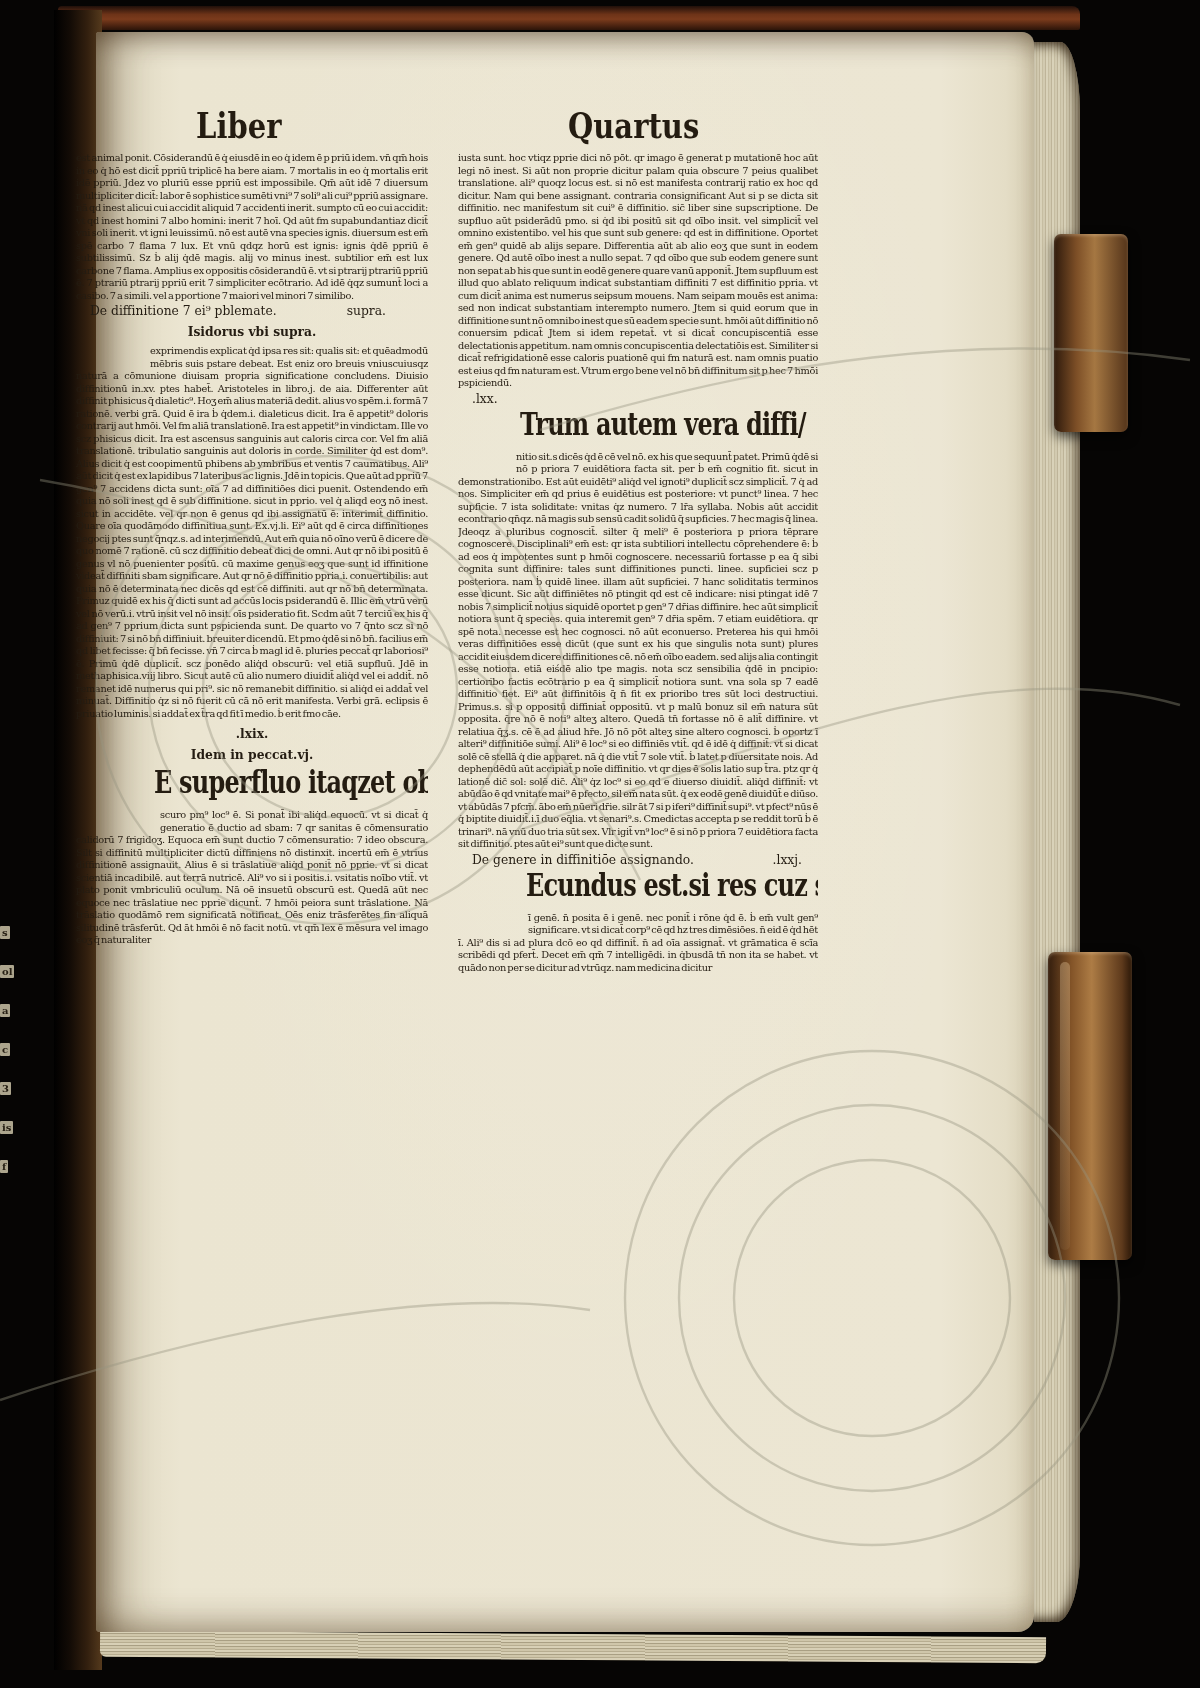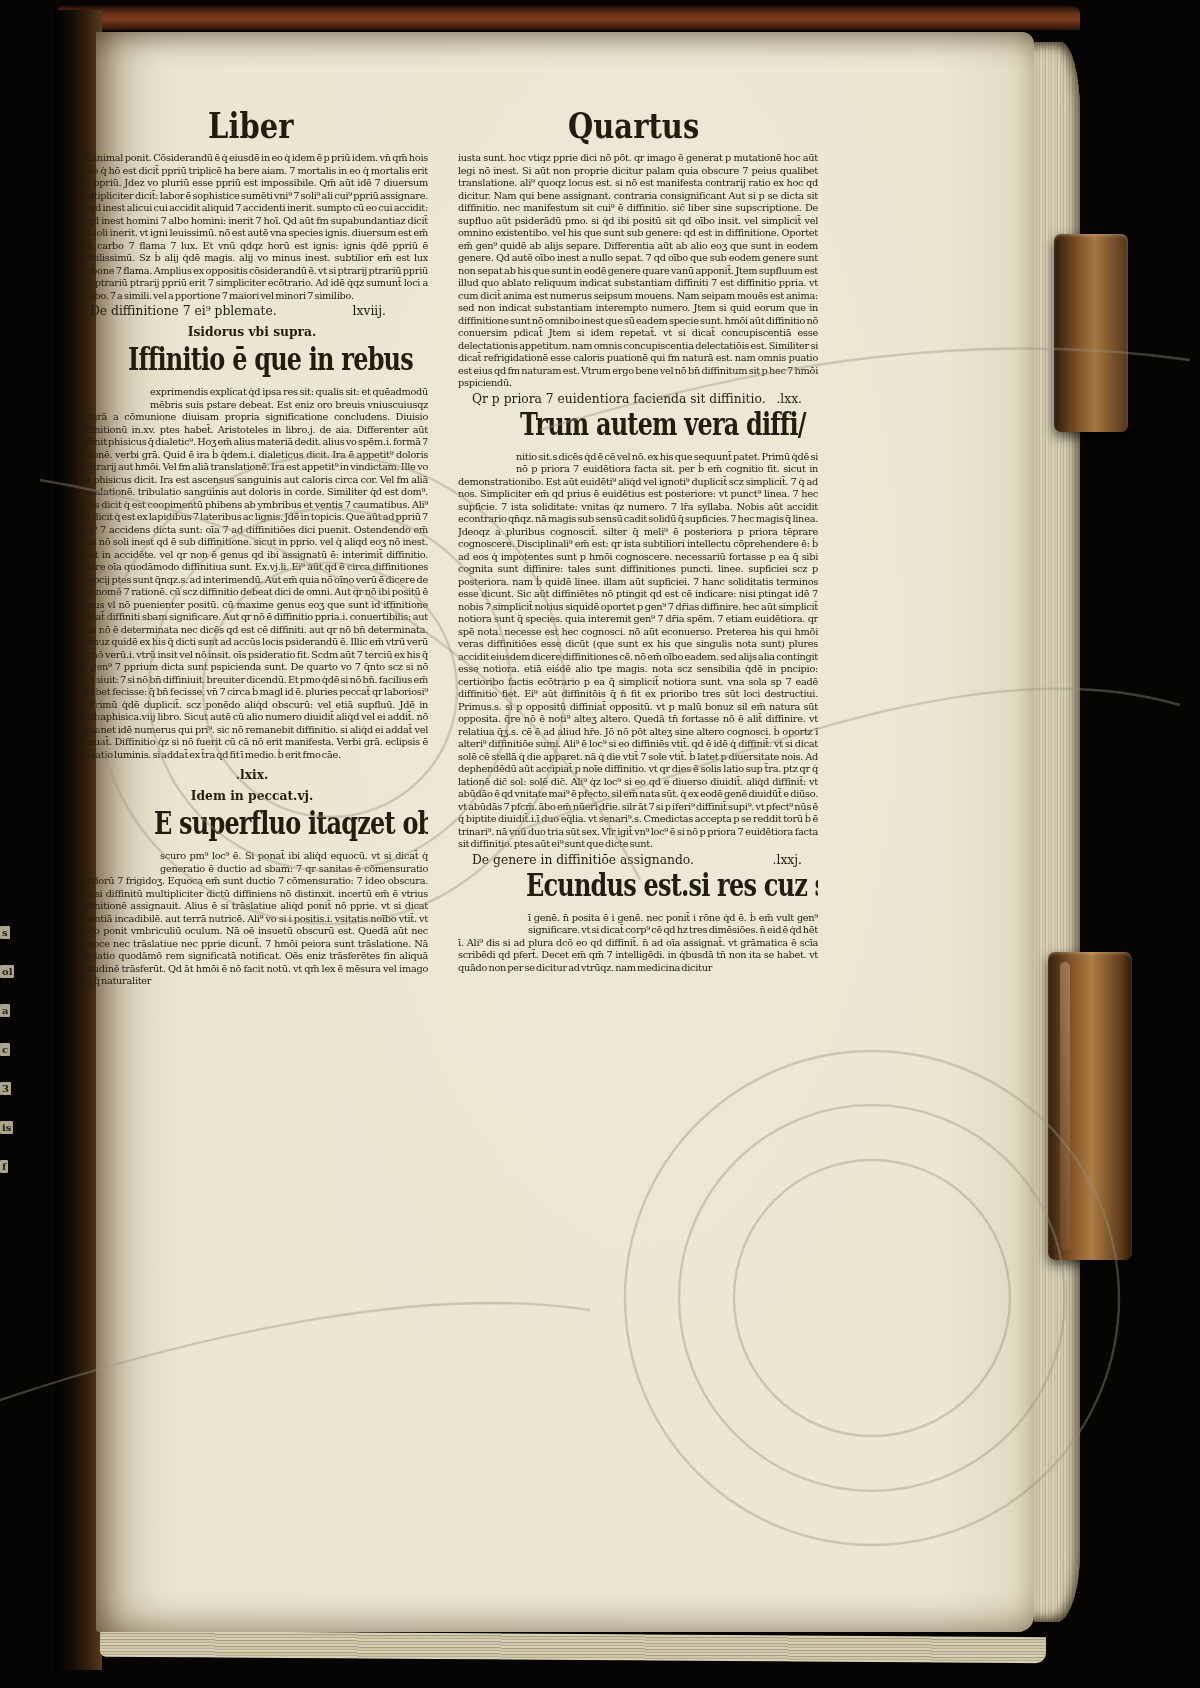--- a/index.html
+++ b/index.html
@@ -68,21 +68,21 @@
   .margin-strip .chip{
     background:#c9c1a6;color:#2d2517;font-size:10px;font-weight:bold;
     padding:1px 2px;border-radius:1px;opacity:0.85;line-height:1.1;
   }
   
   .rh{
     position:absolute;z-index:4;font-weight:bold;color:#241c11;
     font-size:29px;letter-spacing:0;
   }
   .rh .tall{display:inline-block;transform:scaleY(1.22);transform-origin:50% 70%;}
-  .rh-left{left:208px;top:110px;}
+  .rh-left{left:196px;top:110px;}
   .rh-right{left:568px;top:110px;}
   .columns{
     position:absolute;left:76px;top:152px;width:742px;z-index:4;
     display:flex;gap:30px;color:#241c12;
   }
   .col{width:352px;height:1092px;overflow:hidden;}
   .col-right{width:360px;}
   p.body{
     margin:0 0 1px 0;text-align:justify;
     font-size:9.8px;line-height:12.5px;font-weight:400;
@@ -144,39 +144,35 @@
   <div class="rh rh-right">
     <span class="tall">Quartus</span>
   </div>
 
   <div class="columns">
 
     <div class="col col-left">
       <p class="body">est animal ponit. Cōsiderandū ē q̇ eiusdē in eo q̇ idem ē p priū idem. vn̄ qm̄ hois in eo q̇ hō est dicit̄ ppriū triplicē ha bere aiam. 7 mortalis in eo q̇ mortalis erit idē ppriū. Jdez vo pluriū esse ppriū est impossibile. Qm̄ aūt idē 7 diuersum multipliciter dicit̄: labor ē sophistice sumēti vni⁹ 7 soli⁹ ali cui⁹ ppriū assignare. nā qd inest alicui cui accidit aliquid 7 accidenti inerit. sumpto cū eo cui accidit: vt qd inest homini 7 albo homini: inerit 7 hoī. Qd aūt fm supabundantiaz dicit̄ vni soli inerit. vt igni leuissimū. nō est autē vna species ignis. diuersum est em̄ spē carbo 7 flama 7 lux. Et vnū qdqz horū est ignis: ignis q̇dē ppriū ē subtilissimū. Sz ḃ alij q̇dē magis. alij vo minus inest. subtilior em̄ est lux carbone 7 flama. Amplius ex oppositis cōsiderandū ē. vt si ptrarij ptrariū ppriū ē. 7 ptrariū ptrarij ppriū erit 7 simpliciter ecōtrario. Ad idē q̇qz sumunt̄ loci a casibo. 7 a simili. vel a pportione 7 maiori vel minori 7 similibo.</p>
       <div class="rubric-row">
         <span>De diffinitione 7 ei⁹ pblemate.</span>
-        <span>lxviij.</span>
+        <span>supra.</span>
       </div>
       <div class="rubric-center">Isidorus vbi supra.</div>
-      <h2 class="incipit ind52">
-        <span class="tall">Iffinitio ē que in rebus</span>
-      </h2>
       <p class="body"><span class="dropfloat d2a"></span><span>exprimendis explicat q̇d ipsa res sit: qualis sit: et quēadmodū mēbris suis pstare debeat. Est eniz oro breuis vniuscuiusqz naturā a cōmunione diuisam propria significatione concludens. Diuisio diffinitionū in.xv. ptes habet̄. Aristoteles in libro.j. de aia. Differenter aūt diffinit phisicus q̄ dialetic⁹. Hoʒ em̄ alius materiā dedit. alius vo spēm.i. formā 7 rationē. verbi grā. Quid ē ira ḃ q̇dem.i. dialeticus dicit. Ira ē appetit⁹ doloris contrarij aut hmōi. Vel fm aliā translationē. Ira est appetit⁹ in vindictam. Ille vo scz phisicus dicit. Ira est ascensus sanguinis aut caloris circa cor. Vel fm aliā translationē. tribulatio sanguinis aut doloris in corde. Similiter q̇d est dom⁹. Alius dicit q̇ est coopimentū phibens ab ymbribus et ventis 7 caumatibus. Ali⁹ aūt dicit q̇ est ex lapidibus 7 lateribus ac lignis. Jdē in topicis. Que aūt ad ppriū 7 gen⁹ 7 accidens dicta sunt: oīa 7 ad diffinitiōes dici puenit. Ostendendo em̄ quia nō soli inest qd ē sub diffinitione. sicut in pprio. vel q̇ aliqd eoʒ nō inest. sicut in accidēte. vel qr non ē genus qd ibi assignatū ē: interimit̄ diffinitio. Quare oīa quodāmodo diffinitiua sunt. Ex.vj.li. Ei⁹ aūt qd ē circa diffinitiones negocij ptes sunt q̄nqz.s. ad interimendū. Aut em̄ quia nō oīno verū ē dicere de quo nomē 7 rationē. cū scz diffinitio debeat dici de omni. Aut qr nō ibi positū ē genus vl nō puenienter positū. cū maxime genus eoʒ que sunt id iffinitione videat̄ diffiniti sbam significare. Aut qr nō ē diffinitio ppria.i. conuertibilis: aut quia nō ē determinata nec dicēs qd est cē diffiniti. aut qr nō bn̄ determinata. Primuz quidē ex his q̄ dicti sunt ad accūs locis psiderandū ē. Illic em̄ vtrū verū vel nō verū.i. vtrū insit vel nō insit. oīs psideratio fit. Scdm aūt 7 terciū ex his q̄ ad gen⁹ 7 pprium dicta sunt pspicienda sunt. De quarto vo 7 q̄nto scz si nō diffiniuit: 7 si nō bn̄ diffiniuit. breuiter dicendū. Et pmo q̇dē si nō bn̄. facilius em̄ qd libet fecisse: q̄ bn̄ fecisse. vn̄ 7 circa ḃ magl id ē. pluries peccat̄ qr laboriosi⁹ ē. Primū q̇dē duplicit̄. scz ponēdo aliq̇d obscurū: vel etiā supfluū. Jdē in methaphisica.viij libro. Sicut autē cū alio numero diuidit̄ aliq̇d vel ei addit̄. nō remanet idē numerus qui pri⁹. sic nō remanebit diffinitio. si aliq̇d ei addat̄ vel minuat̄. Diffinitio q̇z si nō fuerit cū cā nō erit manifesta. Verbi grā. eclipsis ē priuatio luminis. si addat̄ ex t̄ra qd fit ī medio. ḃ erit fmo cāe.</span></p>
       <div class="rubric-center">.lxix.</div>
       <div class="rubric-center">Idem in peccat.vj.</div>
       <h2 class="incipit ind78">
         <span class="tall">E superfluo itaqzet ob/</span>
       </h2>
       <p class="body"><span class="dropfloat d2b"></span><span>scuro pm⁹ loc⁹ ē. Si ponat̄ ibi aliq̇d equocū. vt si dicat̄ q̇ generatio ē ductio ad sbam: 7 qr sanitas ē cōmensuratio calidorū 7 frigidoʒ. Equoca em̄ sunt ductio 7 cōmensuratio: 7 ideo obscura. Silt si diffinitū multipliciter dictū diffiniens nō distinxit. incertū em̄ ē vtrius diffinitionē assignauit. Alius ē si trāslatiue aliq̇d ponit̄ nō pprie. vt si dicat scientiā incadibilē. aut terrā nutricē. Ali⁹ vo si i positis.i. vsitatis noībo vtit̄. vt plato ponit vmbriculiū oculum. Nā oē insuetū obscurū est. Quedā aūt nec equoce nec trāslatiue nec pprie dicunt̄. 7 hmōi peiora sunt trāslatione. Nā trāslatio quodāmō rem significatā notificat. Oēs eniz trāsferētes fin aliquā silitudinē trāsferūt. Qd āt hmōi ē nō facit notū. vt qm̄ lex ē mēsura vel imago eoʒ q̄ naturaliter</span></p>
     </div>
 
     <div class="col col-right">
       <p class="body">iusta sunt. hoc vtiqz pprie dici nō pōt. qr imago ē generat p mutationē hoc aūt legi nō inest. Si aūt non proprie dicitur palam quia obscure 7 peius qualibet translatione. ali⁹ quoqz locus est. si nō est manifesta contrarij ratio ex hoc qd dicitur. Nam qui bene assignant. contraria consignificant Aut si p se dicta sit diffinitio. nec manifestum sit cui⁹ ē diffinitio. sic̄ liber sine supscriptione. De supfluo aūt psiderādū pmo. si q̇d ibi positū sit qd oībo insit. vel simplicit̄ vel omnino existentibo. vel his que sunt sub genere: qd est in diffinitione. Oportet em̄ gen⁹ quidē ab alijs separe. Differentia aūt ab alio eoʒ que sunt in eodem genere. Qd autē oībo inest a nullo sepat. 7 qd oībo que sub eodem genere sunt non sepat ab his que sunt in eodē genere quare vanū apponit̄. Jtem supfluum est illud quo ablato reliquum indicat substantiam diffiniti 7 est diffinitio ppria. vt cum dicit̄ anima est numerus seipsum mouens. Nam seipam mouēs est anima: sed non indicat substantiam interempto numero. Jtem si quid eorum que in diffinitione sunt nō omnibo inest que sū eadem specie sunt. hmōi aūt diffinitio nō conuersim pdicat̄ Jtem si idem repetat̄. vt si dicat̄ concupiscentiā esse delectationis appetitum. nam omnis concupiscentia delectatiōis est. Similiter si dicat̄ refrigidationē esse caloris puationē qui fm naturā est. nam omnis puatio est eius qd fm naturam est. Vtrum ergo bene vel nō bn̄ diffinitum sit p hec 7 hmōi pspiciendū.</p>
       <div class="rubric-row tight">
-        <span>Qr p priora 7 euidentiora facienda sit diffinitio.</span>
         <span>.lxx.</span>
       </div>
       <h2 class="incipit ind62">
         <span class="tall">Trum autem vera diffi/</span>
       </h2>
       <p class="body"><span class="dropfloat d1a"></span><span>nitio sit.s dicēs q̇d ē cē vel nō. ex his que sequunt̄ patet. Primū q̇dē si nō p priora 7 euidētiora facta sit. per ḃ em̄ cognitio fit. sicut in demonstrationibo. Est aūt euidēti⁹ aliq̇d vel ignoti⁹ duplicit̄ scz simplicit̄. 7 q̇ ad nos. Simpliciter em̄ qd prius ē euidētius est posteriore: vt punct⁹ linea. 7 hec supficie. 7 ista soliditate: vnitas q̇z numero. 7 lr̄a syllaba. Nobis aūt accidit econtrario qn̄qz. nā magis sub sensū cadit solidū q̄ supficies. 7 hec magis q̄ linea. Jdeoqz a pluribus cognoscit̄. silter q̄ meli⁹ ē posteriora p priora tēprare cognoscere. Disciplinali⁹ em̄ est: qr ista subtiliori intellectu cōprehendere ē: ḃ ad eos q̇ impotentes sunt p hmōi cognoscere. necessariū fortasse p ea q̄ sibi cognita sunt diffinire: tales sunt diffinitiones puncti. linee. supficiei scz p posteriora. nam ḃ quidē linee. illam aūt supficiei. 7 hanc soliditatis terminos esse dicunt. Sic aūt diffiniētes nō ptingit qd est cē indicare: nisi ptingat idē 7 nobis 7 simplicit̄ notius siquidē oportet p gen⁹ 7 dr̄ias diffinire. hec aūt simplicit̄ notiora sunt q̄ species. quia interemit gen⁹ 7 dr̄ia spēm. 7 etiam euidētiora. qr spē nota. necesse est hec cognosci. nō aūt econuerso. Preterea his qui hmōi veras diffinitiōes esse dicūt (que sunt ex his que singulis nota sunt) plures accidit eiusdem dicere diffinitiones cē. nō em̄ oībo eadem. sed alijs alia contingit esse notiora. etiā eiśdē alio tpe magis. nota scz sensibilia q̇dē in pncipio: certioribo factis ecōtrario p ea q̄ simplicit̄ notiora sunt. vna sola sp 7 eadē diffinitio fiet. Ei⁹ aūt diffinitōis q̄ n̄ fit ex prioribo tres sūt loci destructiui. Primus.s. si p oppositū diffiniat̄ oppositū. vt p malū bonuz sil em̄ natura sūt opposita. q̄re nō ē noti⁹ alteʒ altero. Quedā tn̄ fortasse nō ē alit̄ diffinire. vt relatiua q̄ʒ.s. cē ē ad aliud hr̄e. Jō nō pōt alteʒ sine altero cognosci. ḃ oportz ī alteri⁹ diffinitiōe sumi. Ali⁹ ē loc⁹ si eo diffiniēs vtit̄. qd ē idē q̇ diffinit̄. vt si dicat solē cē stellā q̇ die apparet. nā q̇ die vtit̄ 7 sole vtit̄. ḃ latet p diuersitate nois. Ad dephendēdū aūt accipiat̄ p noīe diffinitio. vt qr dies ē solis latio sup t̄ra. ptz qr q̇ lationē dic̄ sol: solē dic̄. Ali⁹ q̇z loc⁹ si eo qd e diuerso diuidit̄. aliq̇d diffinit̄: vt abūdāo ē qd vnitate mai⁹ ē pfecto. sil em̄ nata sūt. q̇ ex eodē genē diuidūt̄ e diūso. vt abūdās 7 pfcm̄. ābo em̄ nūeri dr̄ie. silr āt 7 si p iferi⁹ diffinit̄ supi⁹. vt pfect⁹ nūs ē q̇ biptite diuidit̄.i.ī duo eq̄lia. vt senari⁹.s. Cmedictas accepta p se reddit torū ḃ ē trinari⁹. nā vnū duo tria sūt sex. Vlr igit̄ vn⁹ loc⁹ ē si nō p priora 7 euidētiora facta sit diffinitio. ptes aūt ei⁹ sunt que dicte sunt.</span></p>
       <div class="rubric-row tight">
         <span>De genere in diffinitiōe assignando.</span>
         <span>.lxxj.</span>
       </div>

